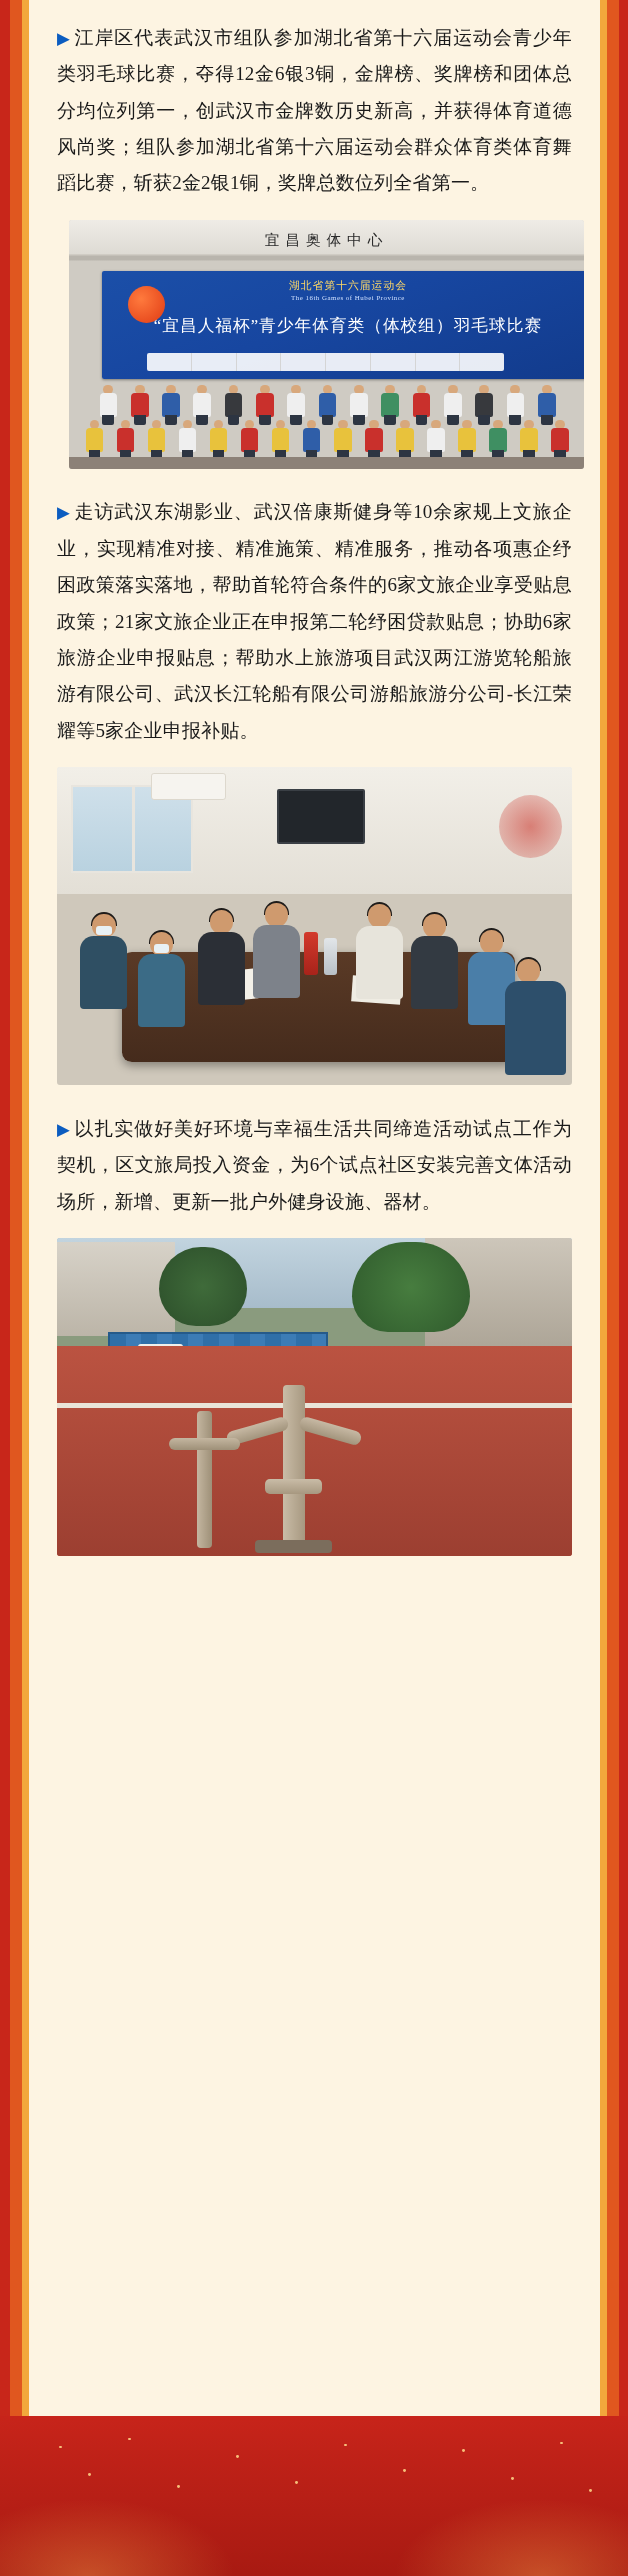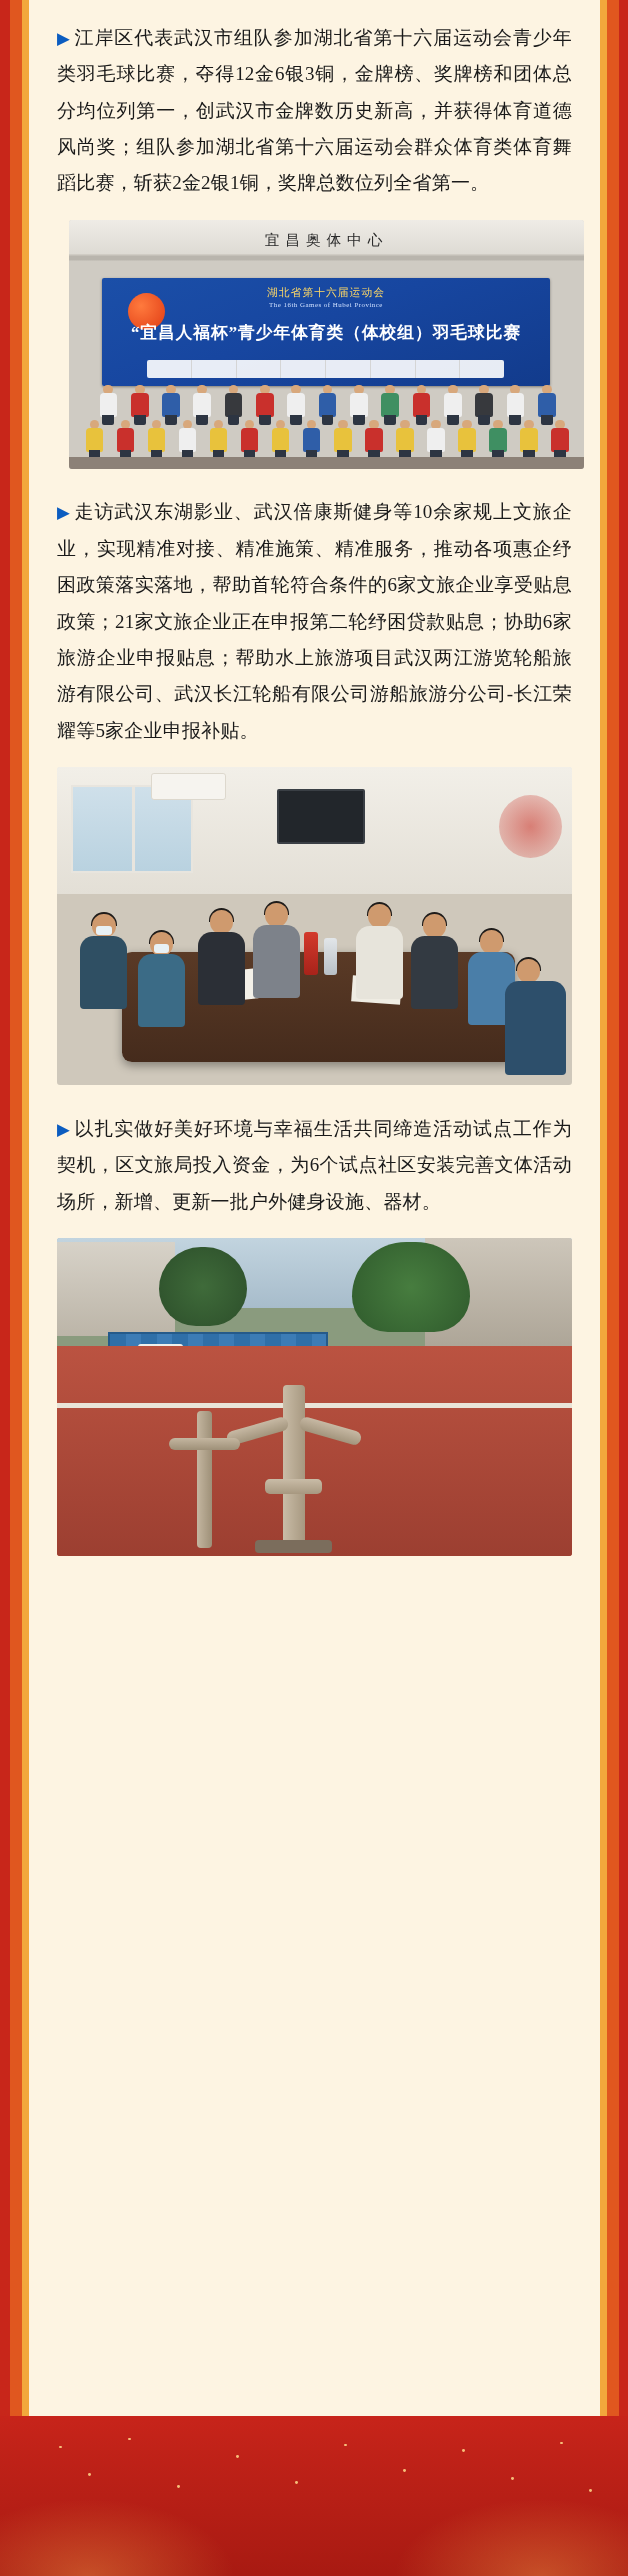--- a/index.html
+++ b/index.html
@@ -75,37 +75,38 @@
     background: linear-gradient(#efece6, #dedbd4);
   }
   .p1-venue-name {
     position: absolute; left: 0; top: 11.8px; width: 100%;
     text-align: center;
     font-size: 14.7px; letter-spacing: 5.9px;
     color: #2a2a2a; font-family: "Liberation Serif", serif;
   }
   .p1-banner {
     position: absolute;
-    left: 33px; top: 58px;
+    left: 33px; top: 51px;
     width: 448px; height: 108px;
     background: linear-gradient(160deg,#1b4fa8 0%, #1746a0 45%, #123b8c 100%);
     border-radius: 2px;
     box-shadow: 0 1px 2.9px rgba(0,0,0,.4);
+    padding-left: 44px;
   }
   .p1-banner-l1 {
     position: absolute; top: 7.9px; left: 0; width: 100%;
     text-align: center; color: #ffd966; font-size: 10.8px; letter-spacing: 1px;
   }
   .p1-banner-l2 {
     position: absolute; top: 23.6px; left: 0; width: 100%;
     text-align: center; color: #cfe0ff; font-size: 6.9px; letter-spacing: 0.5px;
   }
   .p1-banner-l3 {
     position: absolute; top: 43px; left: 0; width: 100%;
-    text-align: center; color: #ffffff; font-size: 16.7px; font-weight: bold;
+    text-align: center; color: #ffffff; font-size: 16.7px; font-weight: normal;
     letter-spacing: 1px;
   }
   .p1-logo {
     position: absolute; left: 25.5px; top: 15.7px; width: 37px; height: 37px;
     background: radial-gradient(circle at 35% 35%, #ff7a3d, #e03b14);
     border-radius: 50%;
   }
   .p1-sponsors {
     position: absolute; left: 45px; bottom: 7.9px; width: 357px; height: 17.7px;
     background: rgba(255,255,255,.9);

